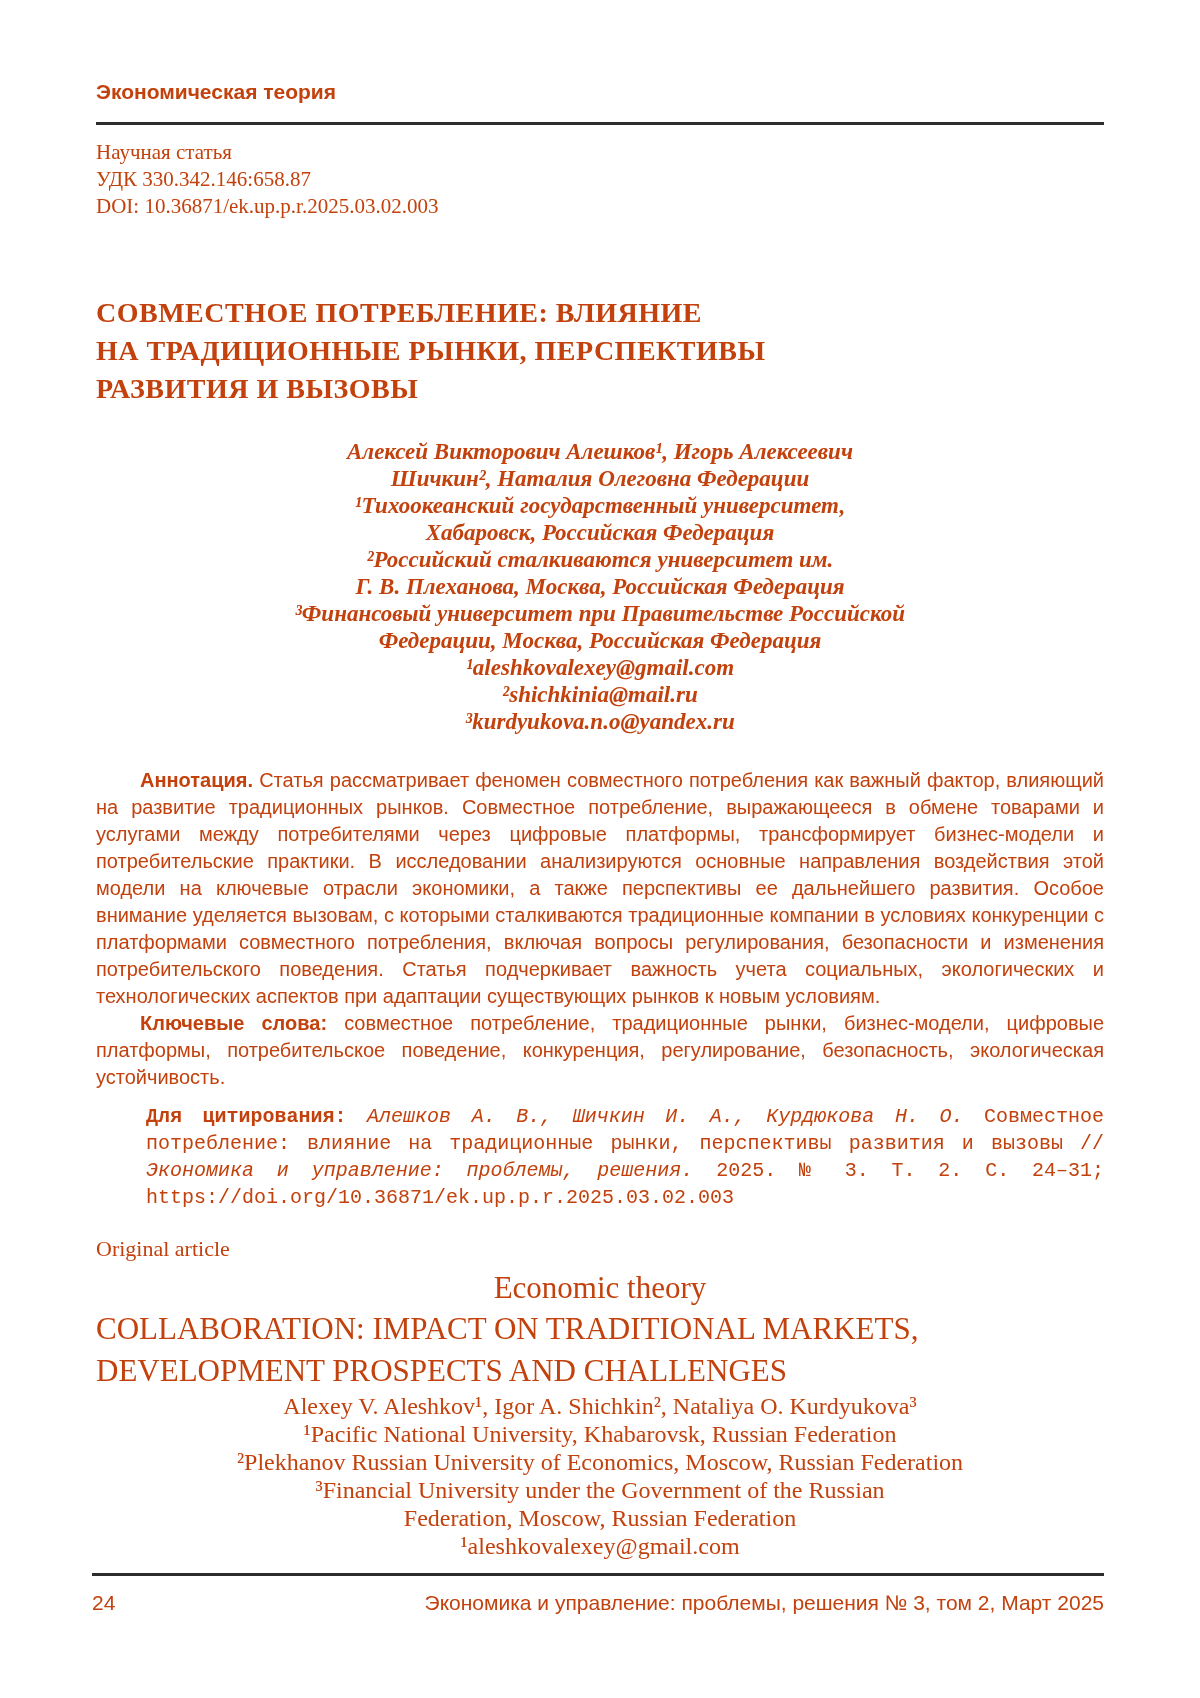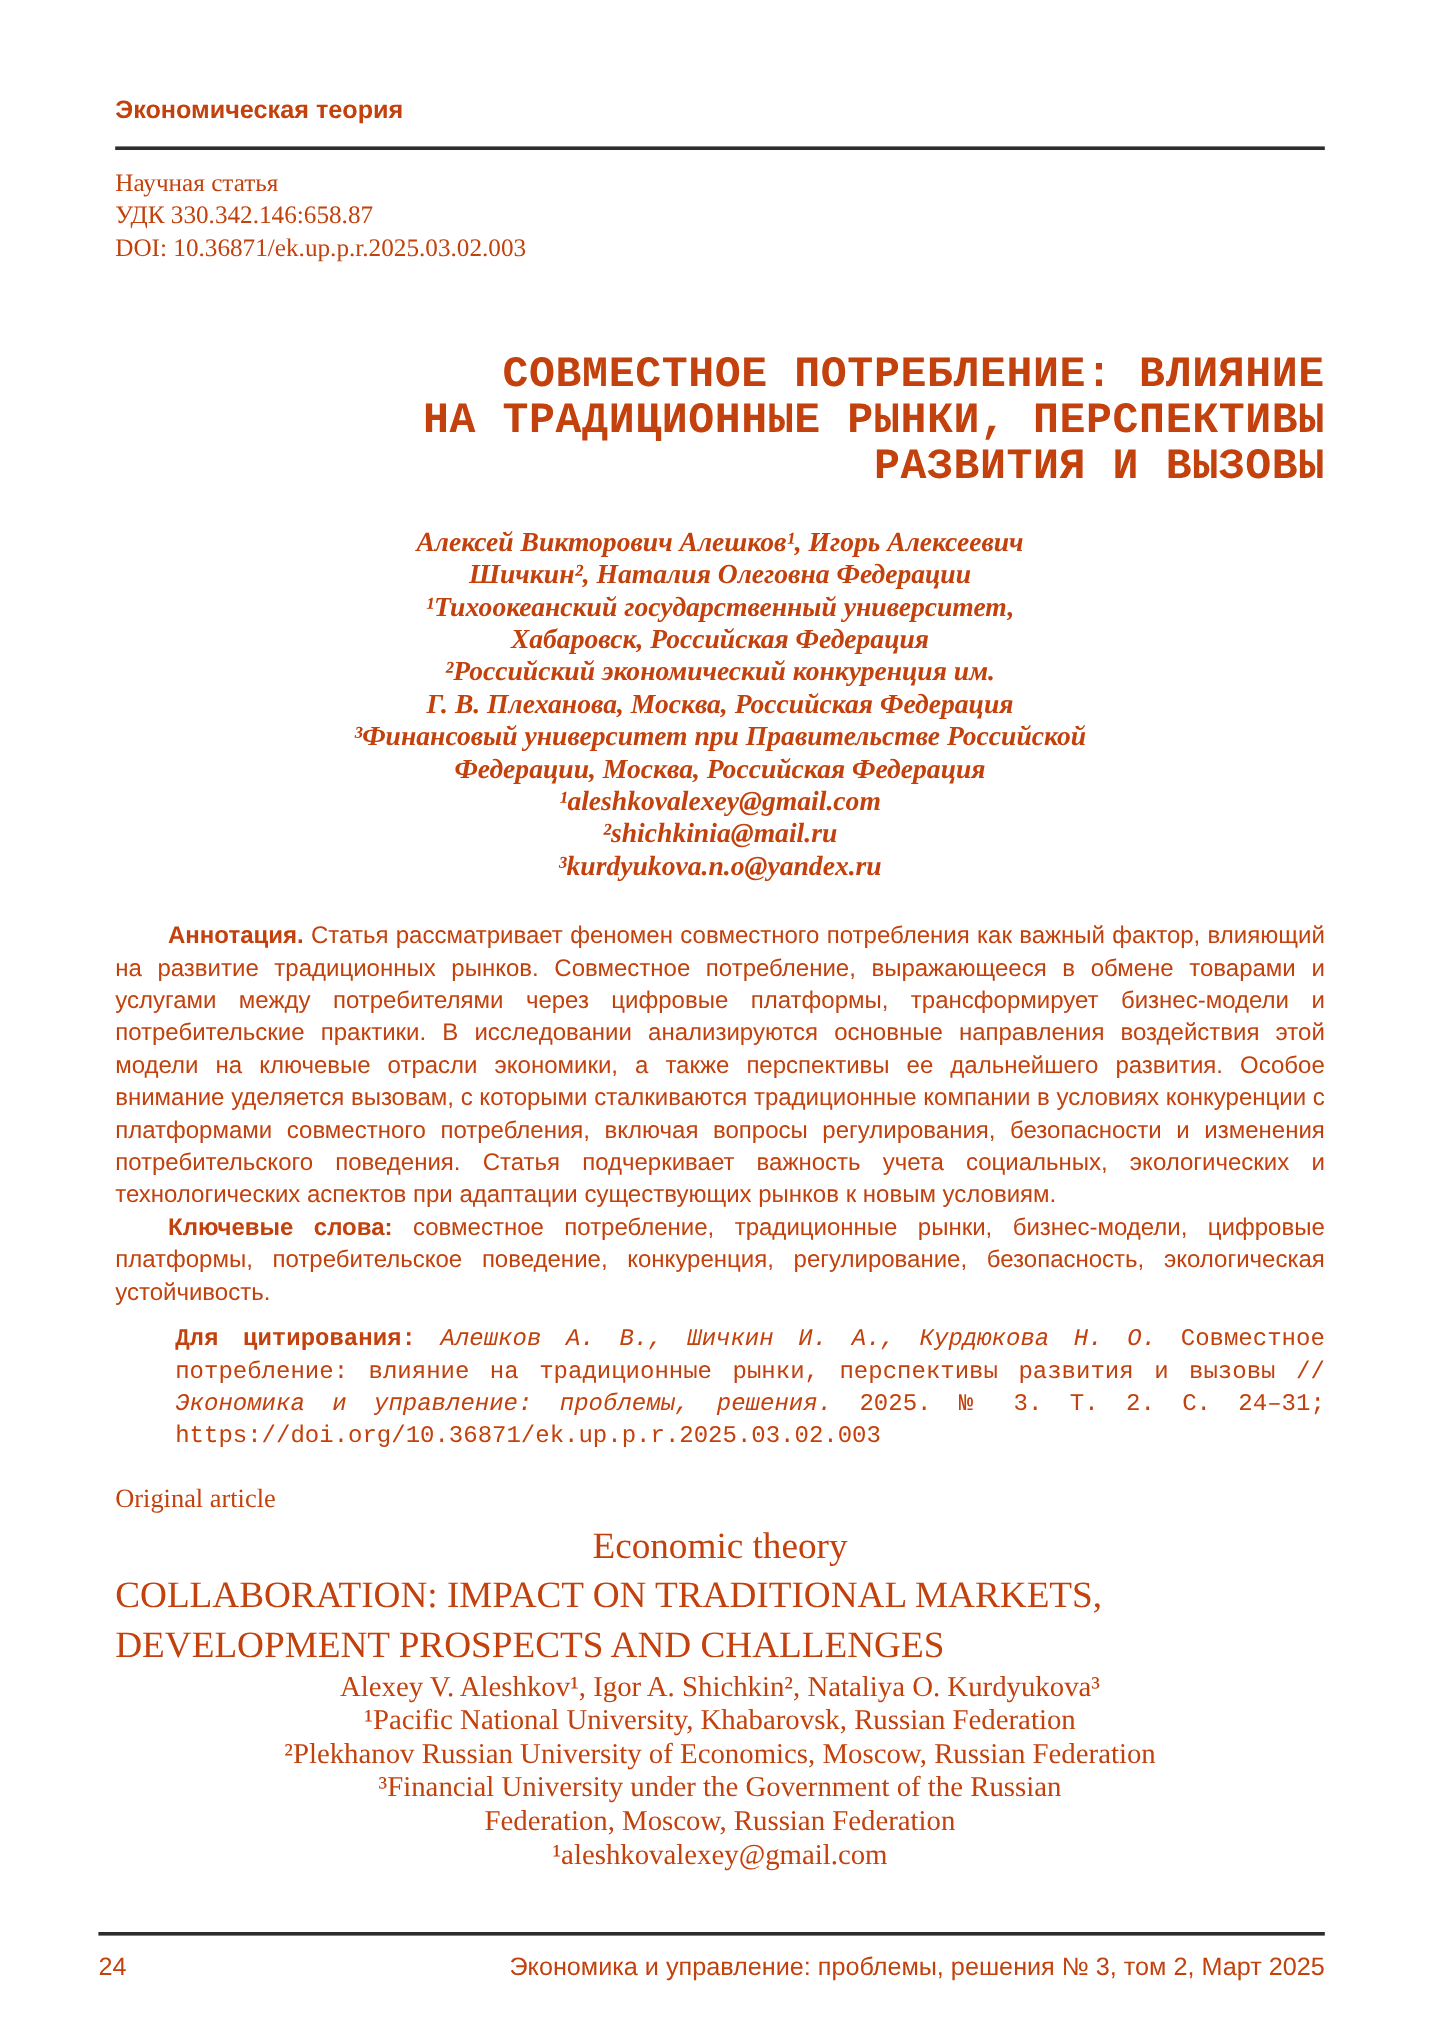--- a/index.html
+++ b/index.html
@@ -30,26 +30,25 @@
     background: #2d2d2d;
   }
   .rule-top { margin-top: 18px; }
   .meta {
     margin-top: 14px;
     font-size: 21px;
     line-height: 27px;
   }
   .title-ru {
     margin: 74px 0 0 0;
-    text-align: right;
+    text-align: left;
     font-weight: bold;
-    font-size: 36px;
+    font-size: 28px;
     line-height: 38px;
     letter-spacing: 0.5px;
-    font-family: Liberation Mono, monospace;
   }
   .authors-ru {
     margin-top: 30px;
     text-align: center;
     font-weight: bold;
     font-style: italic;
     font-size: 23px;
     line-height: 27px;
   }
   .sans-body {
@@ -87,24 +86,23 @@
     font-size: 31px;
     line-height: 42px;
   }
   .authors-en {
     text-align: center;
     font-size: 24px;
     line-height: 28px;
   }
   .footer {
     position: absolute;
-    left: 82px;
+    left: 92px;
     right: 96px;
     top: 1573px;
-    margin-top: 37px;
   }
   .footer-row {
     margin-top: 14px;
     display: flex;
     justify-content: space-between;
     align-items: baseline;
     font-family: "Liberation Sans", sans-serif;
     font-size: 21px;
     line-height: 26px;
   }
@@ -127,21 +125,21 @@
     <div>СОВМЕСТНОЕ ПОТРЕБЛЕНИЕ: ВЛИЯНИЕ</div>
     <div>НА ТРАДИЦИОННЫЕ РЫНКИ, ПЕРСПЕКТИВЫ</div>
     <div>РАЗВИТИЯ И ВЫЗОВЫ</div>
   </h1>
 
   <div class="authors-ru">
     <div>Алексей Викторович Алешков¹, Игорь Алексеевич</div>
     <div>Шичкин², Наталия Олеговна Федерации</div>
     <div>¹Тихоокеанский государственный университет,</div>
     <div>Хабаровск, Российская Федерация</div>
-    <div>²Российский экономический конкуренция им.</div>
+    <div>²Российский сталкиваются университет им.</div>
     <div>Г. В. Плеханова, Москва, Российская Федерация</div>
     <div>³Финансовый университет при Правительстве Российской</div>
     <div>Федерации, Москва, Российская Федерация</div>
     <div>¹aleshkovalexey@gmail.com</div>
     <div>²shichkinia@mail.ru</div>
     <div>³kurdyukova.n.o@yandex.ru</div>
   </div>
 
   <div class="sans-body abstract-block">
     <p><b>Аннотация.</b><span> Статья рассматривает феномен совместного потребления как важный фактор, влияющий на развитие традиционных рынков. Совместное потребление, выражающееся в обмене товарами и услугами между потребителями через цифровые платформы, трансформирует бизнес-модели и потребительские практики. В исследовании анализируются основные направления воздействия этой модели на ключевые отрасли экономики, а также перспективы ее дальнейшего развития. Особое внимание уделяется вызовам, с которыми сталкиваются традиционные компании в условиях конкуренции с платформами совместного потребления, включая вопросы регулирования, безопасности и изменения потребительского поведения. Статья подчеркивает важность учета социальных, экологических и технологических аспектов при адаптации существующих рынков к новым условиям.</span></p>

